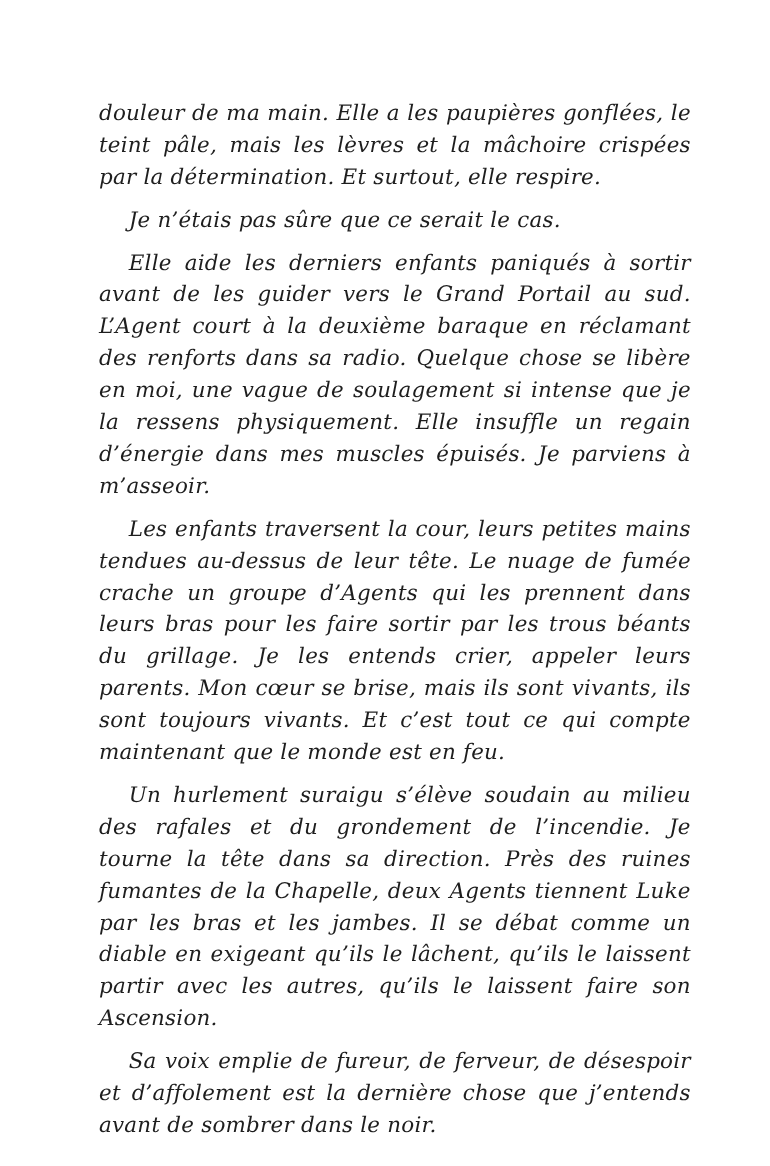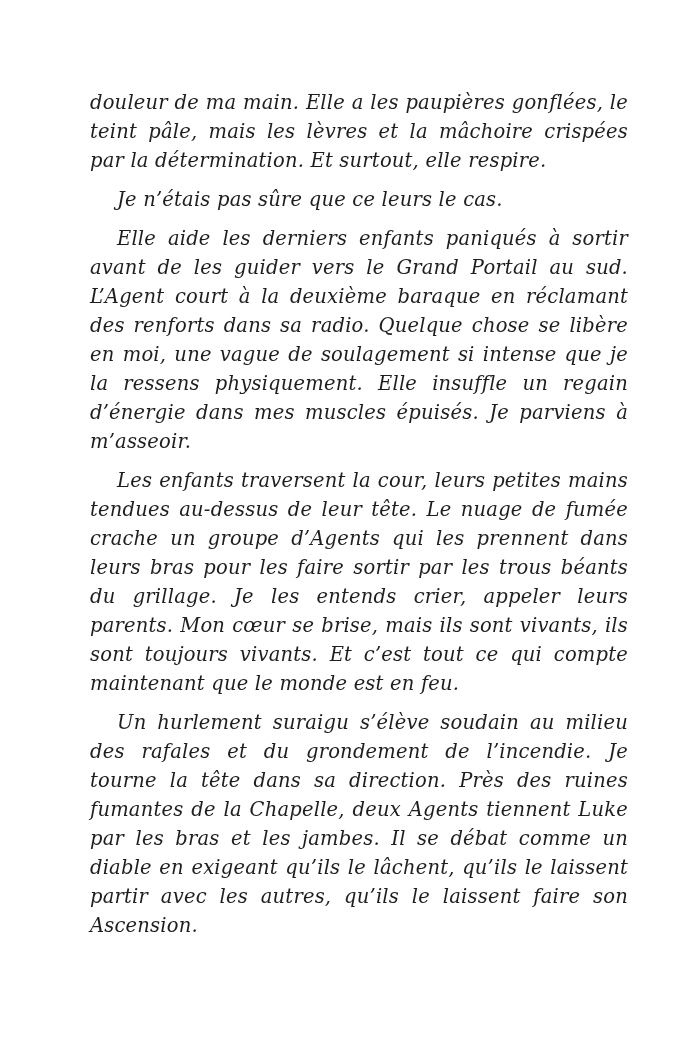--- a/index.html
+++ b/index.html
@@ -40,18 +40,19 @@
   .text-block p.para.indent {
     text-indent: 27px;
   }
 </style>
 </head>
 <body>
 
 <div class="page">
   <div class="text-block">
       <p class="para">douleur de ma main. Elle a les paupières gonflées, le teint pâle, mais les lèvres et la mâchoire crispées par la détermination. Et surtout, elle respire.</p>
-      <p class="para indent">Je n’étais pas sûre que ce leurs le cas.</p>
+      <p class="para indent">Je n’étais pas sûre que ce serait le cas.</p>
       <p class="para indent">Elle aide les derniers enfants paniqués à sortir avant de les guider vers le Grand Portail au sud. L’Agent court à la deuxième baraque en réclamant des renforts dans sa radio. Quelque chose se libère en moi, une vague de soulagement si intense que je la ressens physiquement. Elle insuffle un regain d’énergie dans mes muscles épuisés. Je parviens à m’asseoir.</p>
       <p class="para indent">Les enfants traversent la cour, leurs petites mains tendues au-dessus de leur tête. Le nuage de fumée crache un groupe d’Agents qui les prennent dans leurs bras pour les faire sortir par les trous béants du grillage. Je les entends crier, appeler leurs parents. Mon cœur se brise, mais ils sont vivants, ils sont toujours vivants. Et c’est tout ce qui compte maintenant que le monde est en feu.</p>
       <p class="para indent">Un hurlement suraigu s’élève soudain au milieu des rafales et du grondement de l’incendie. Je tourne la tête dans sa direction. Près des ruines fumantes de la Chapelle, deux Agents tiennent Luke par les bras et les jambes. Il se débat comme un diable en exigeant qu’ils le lâchent, qu’ils le laissent partir avec les autres, qu’ils le laissent faire son Ascension.</p>
+      <p class="para indent">Sa voix emplie de fureur, de ferveur, de désespoir et d’affolement est la dernière chose que j’entends avant de sombrer dans le noir.</p>
     </div>
 </div>
 
 </body></html>

